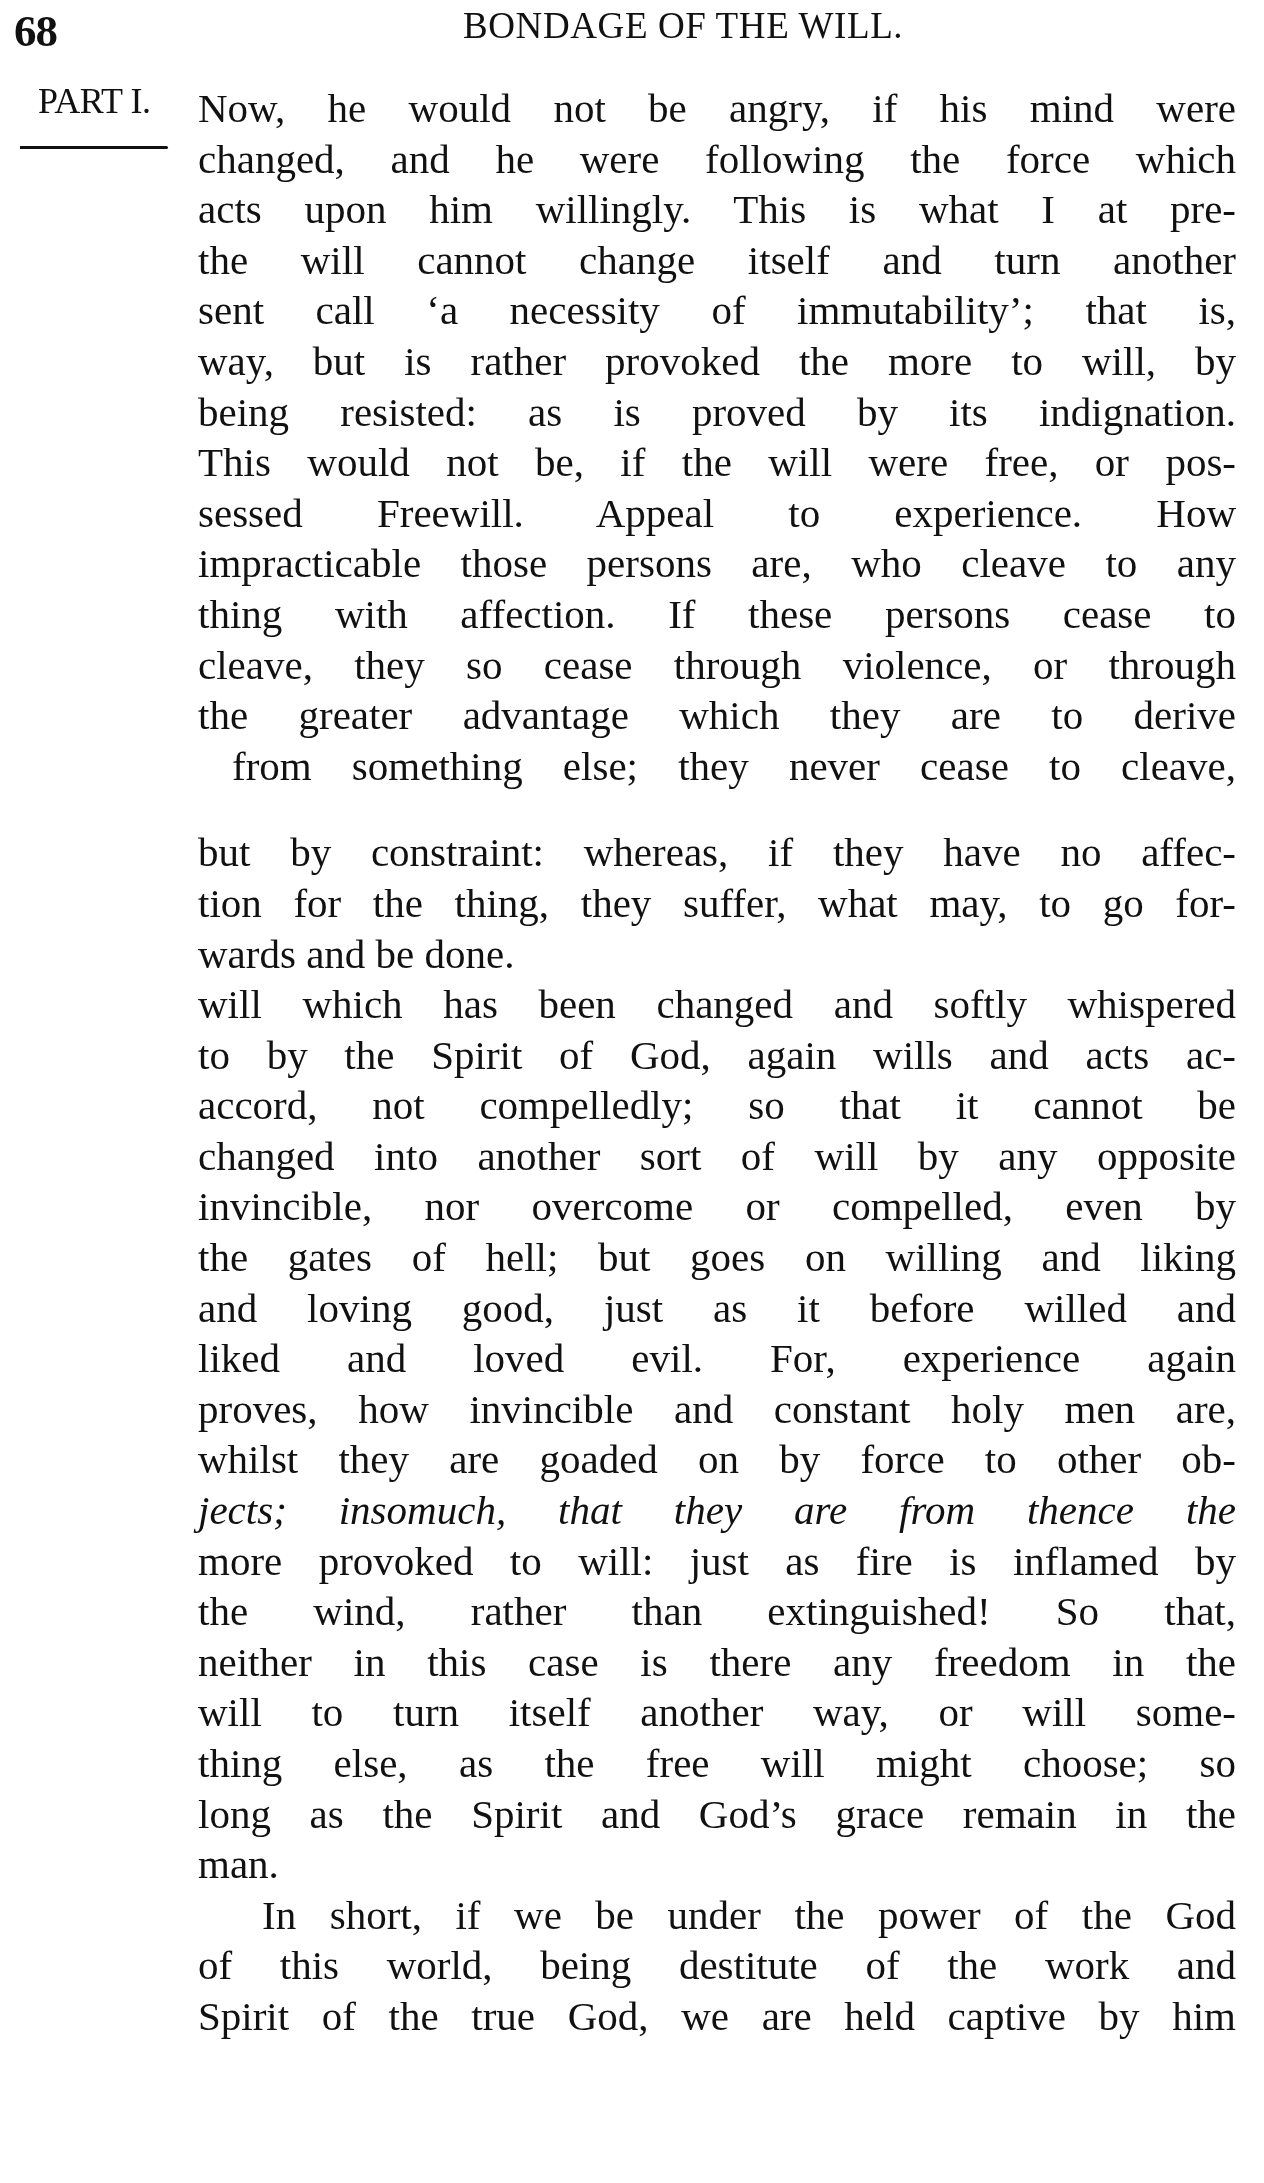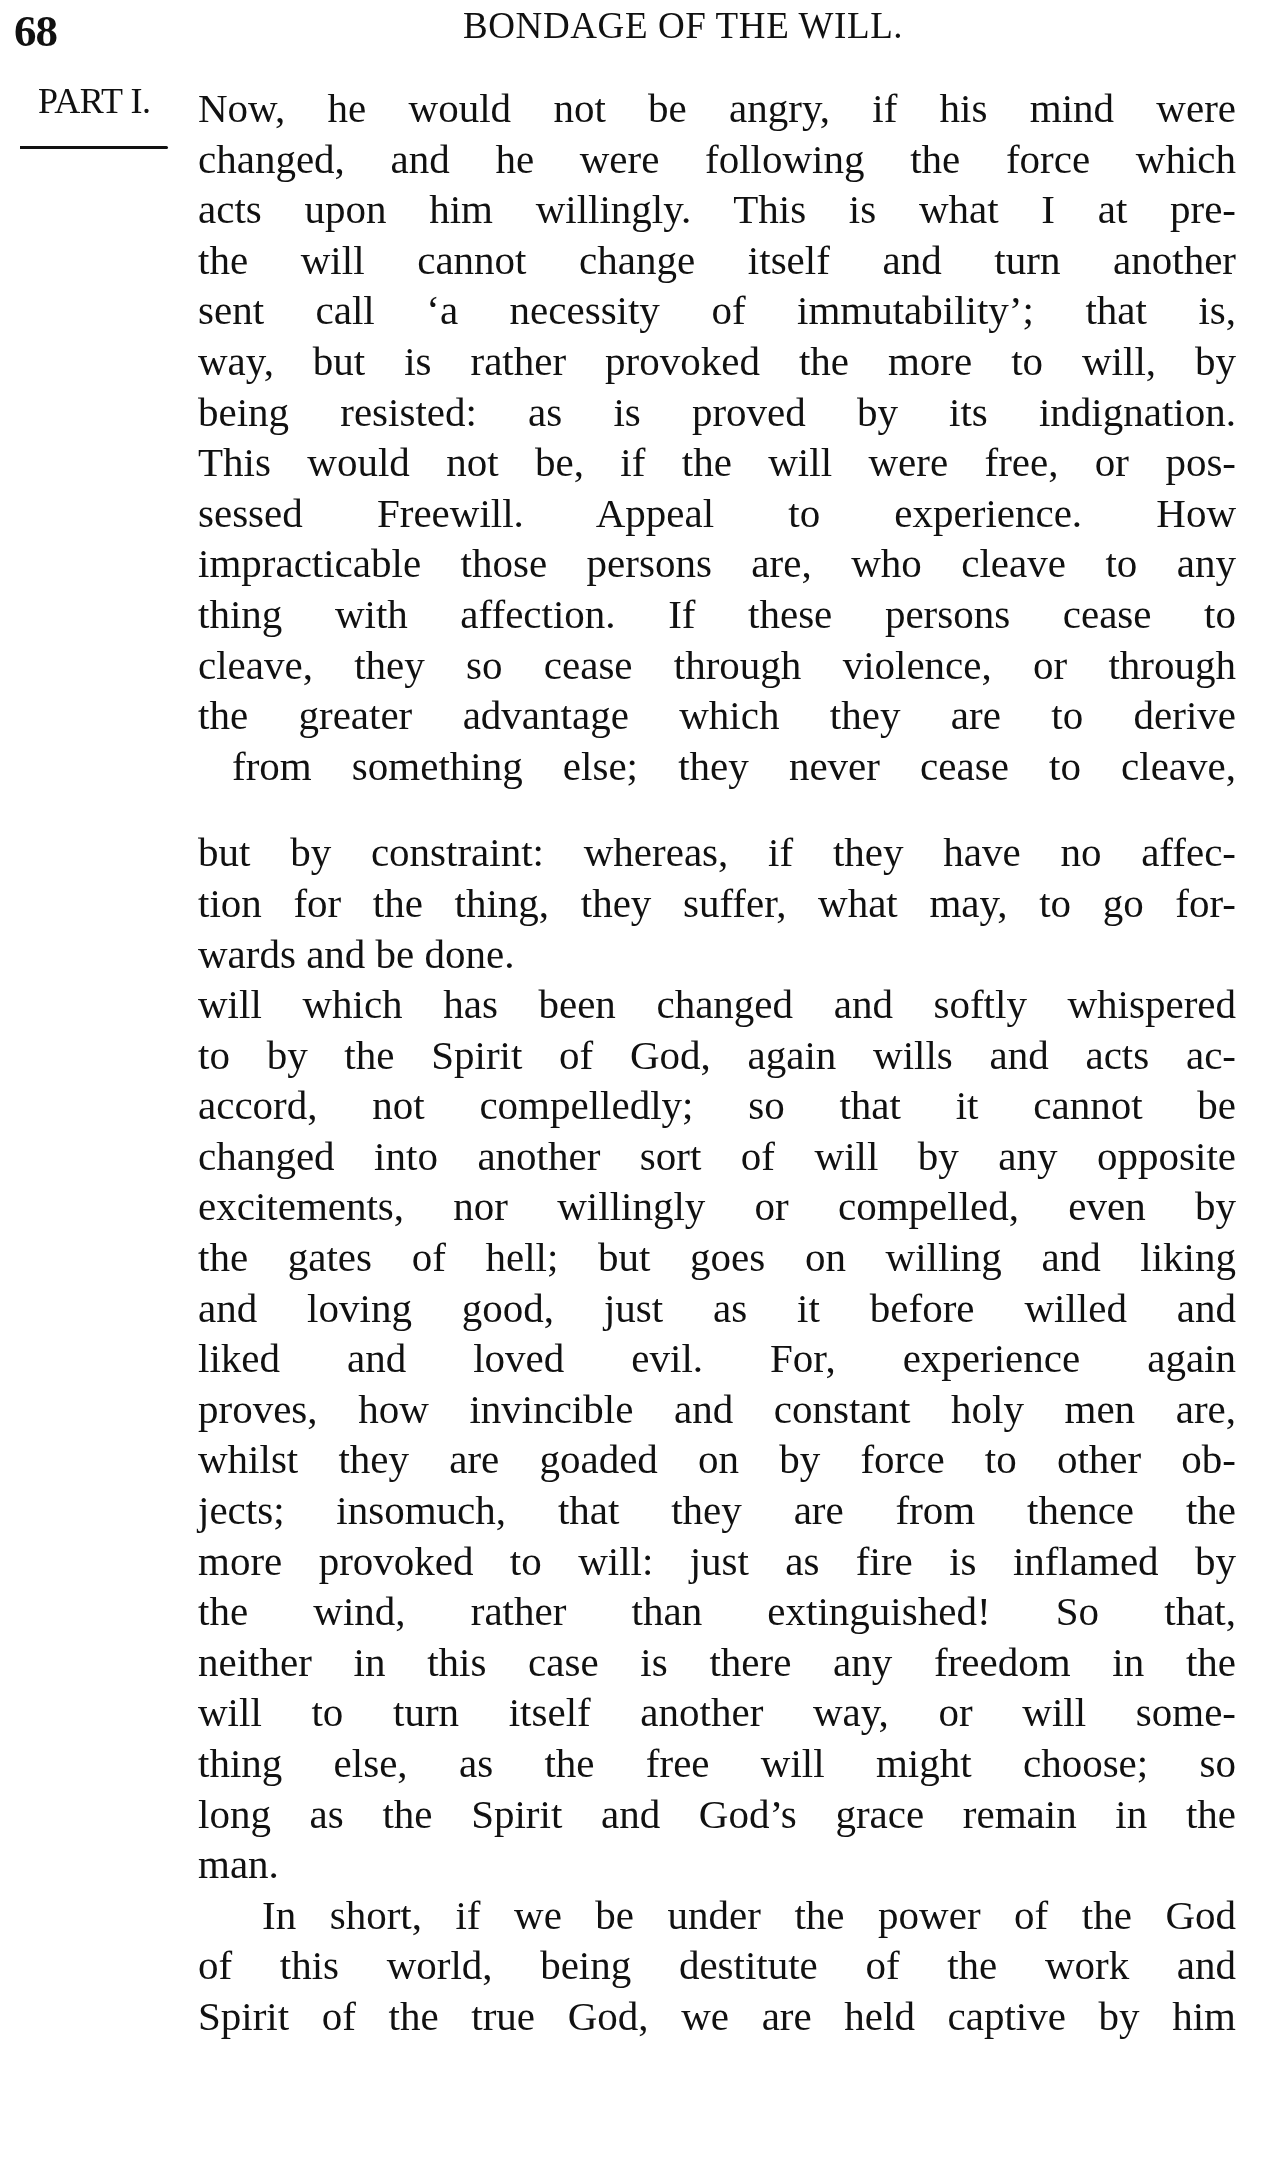--- a/index.html
+++ b/index.html
@@ -105,27 +105,27 @@
     <span class="line" style="white-space: normal; margin-top: 36px;">but by constraint: whereas, if they have no affec-</span>
     <span class="line" style="white-space: normal;">tion for the thing, they suffer, what may, to go for-</span>
     <span class="line last" style="white-space: normal;">wards and be done.</span>
   </div>
 
   <div>
     <span class="line" style="white-space: normal;">will which has been changed and softly whispered</span>
     <span class="line" style="white-space: normal;">to by the Spirit of God, again wills and acts ac-</span>
     <span class="line" style="white-space: normal;">accord, not compelledly; so that it cannot be</span>
     <span class="line" style="white-space: normal;">changed into another sort of will by any opposite</span>
-    <span class="line" style="white-space: normal;">excitements, nor willingly or compelled, even by</span>
+    <span class="line" style="white-space: normal;">invincible, nor overcome or compelled, even by</span>
     <span class="line" style="white-space: normal;">the gates of hell; but goes on willing and liking</span>
     <span class="line" style="white-space: normal;">and loving good, just as it before willed and</span>
     <span class="line" style="white-space: normal;">liked and loved evil.  For, experience again</span>
     <span class="line" style="white-space: normal;">proves, how invincible and constant holy men are,</span>
     <span class="line" style="white-space: normal;">whilst they are goaded on by force to other ob-</span>
-    <span class="line" style="white-space: normal;">jects; insomuch, that they are from thence the</span>
+    <span class="line" style="white-space: normal; font-style: italic;">jects; insomuch, that they are from thence the</span>
     <span class="line" style="white-space: normal;">more provoked to will: just as fire is inflamed by</span>
     <span class="line" style="white-space: normal;">the wind, rather than extinguished!  So that,</span>
     <span class="line" style="white-space: normal;">neither in this case is there any freedom in the</span>
     <span class="line" style="white-space: normal;">will to turn itself another way, or will some-</span>
     <span class="line" style="white-space: normal;">thing else, as the free will might choose; so</span>
     <span class="line" style="white-space: normal;">long as the Spirit and God’s grace remain in the</span>
     <span class="line last" style="white-space: normal;">man.</span>
   </div>
 
   <div>

